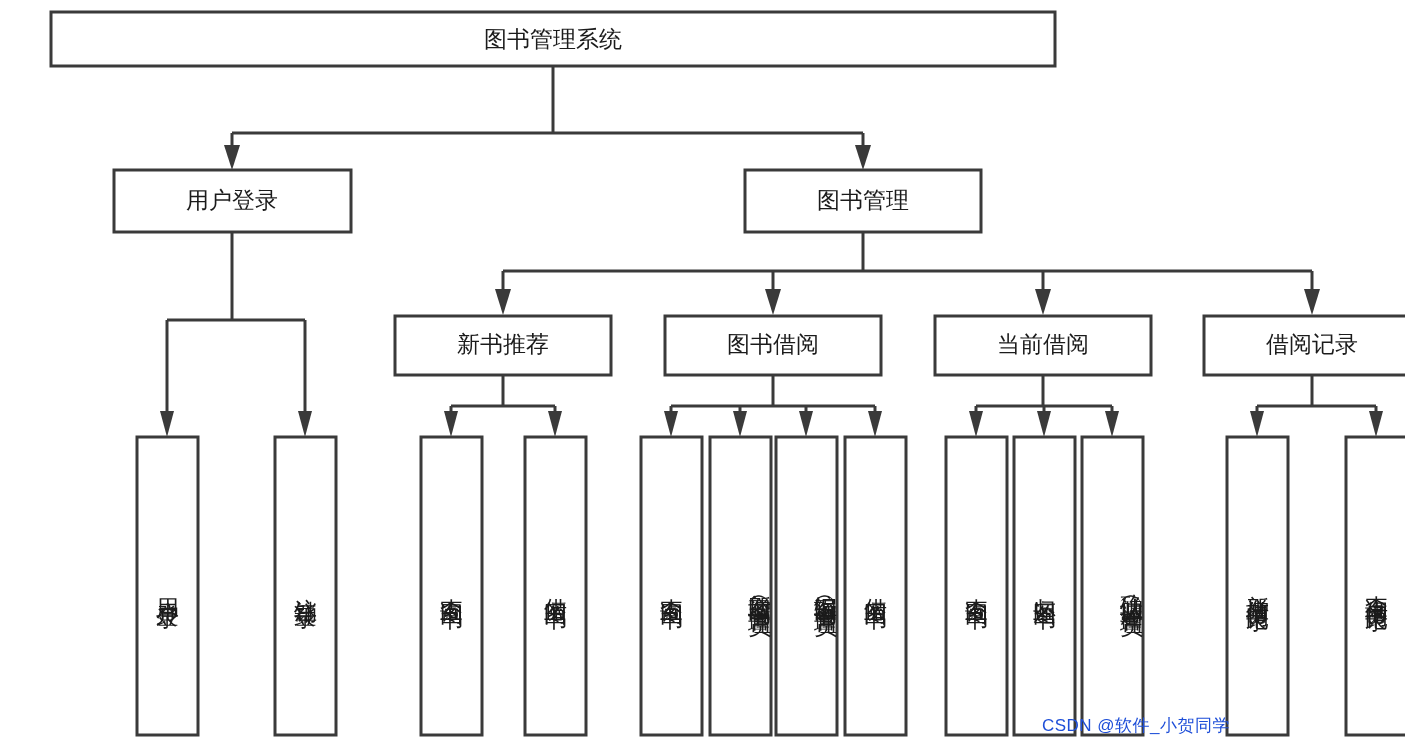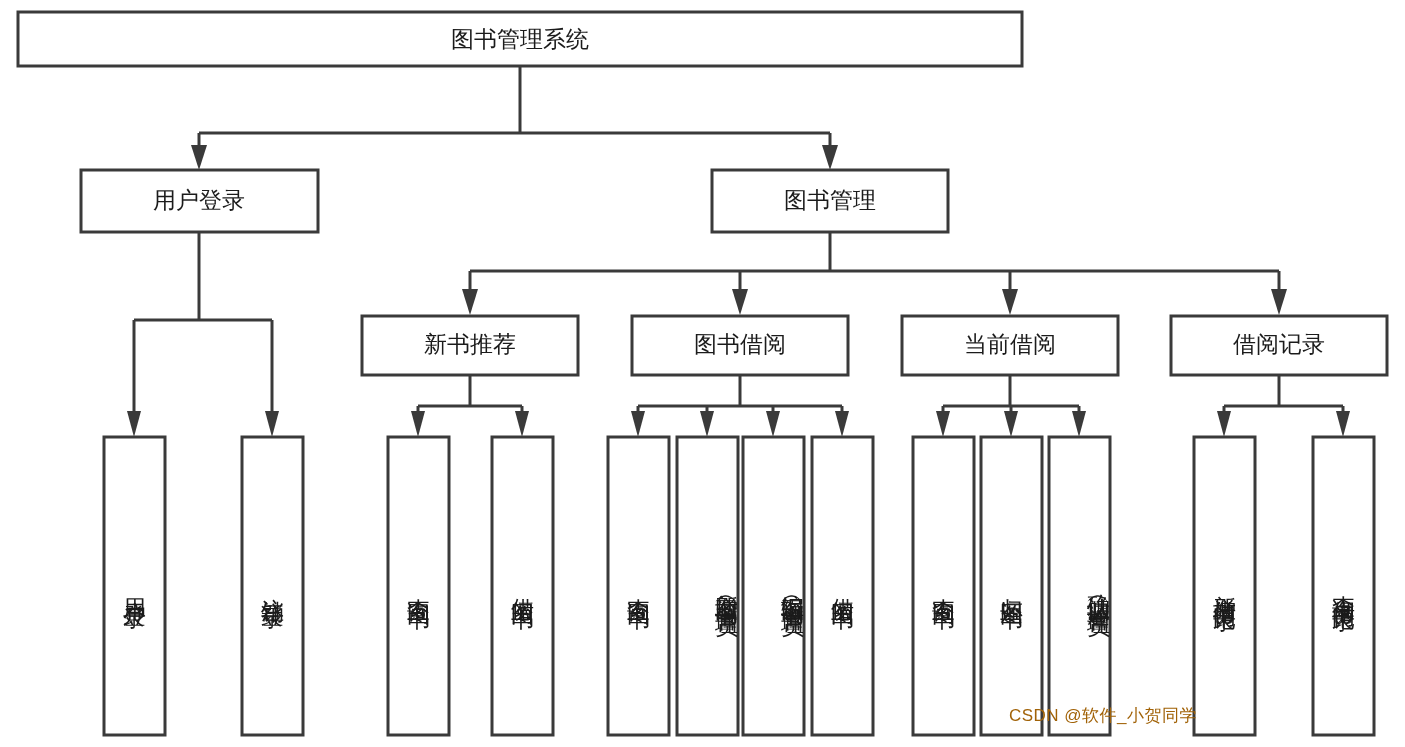--- a/index.html
+++ b/index.html
@@ -11,20 +11,21 @@
     width: 1405px;
     height: 747px;
     font-family: "Liberation Sans", "DejaVu Sans", sans-serif;
     overflow: hidden;
     position: relative;
   }
   #diagram-root {
     position: relative;
     width: 1207px;
     height: 747px;
+    margin-left: 33px;
   }
   svg#tree-svg {
     position: absolute;
     top: 0;
     left: 0;
     width: 1405px;
     height: 747px;
   }
   .node-box {
     fill: #ffffff;
@@ -56,24 +57,24 @@
     text-orientation: upright;
     letter-spacing: 3px;
     line-height: 1;
     white-space: nowrap;
     text-align: center;
     pointer-events: none;
   }
   .watermark {
     position: absolute;
     right: 10px;
-    bottom: 20px;
+    bottom: 10px;
     font-family: "Liberation Sans", "DejaVu Sans", sans-serif;
     font-size: 17px;
-    color: #a16207;
+    color: #1d4ed8;
     letter-spacing: 0.5px;
     white-space: nowrap;
   }
 </style>
 </head>
 <body>
 
 <div id="diagram-root">
 
   <svg id="tree-svg" viewBox="0 0 1405 747">

